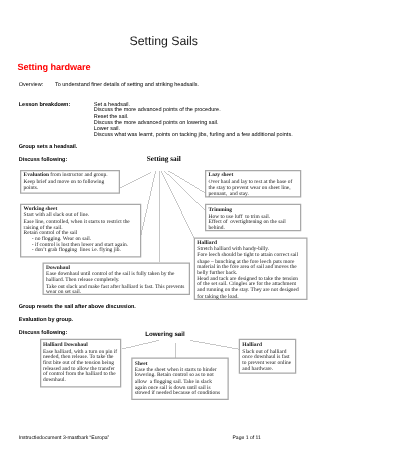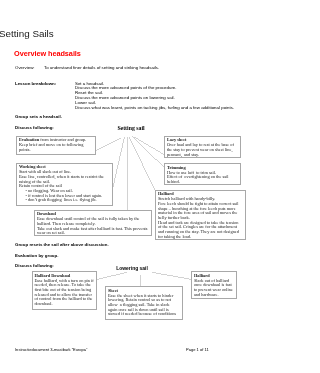--- a/index.html
+++ b/index.html
@@ -1,21 +1,21 @@
 <!DOCTYPE html>
 <html><head>
 <meta charset="utf-8">
 <style>
   html,body{margin:0;padding:0;background:#fff;}
   *{-webkit-font-smoothing:antialiased;}
   body{width:264px;height:373px;overflow:hidden;
        font-family:"Liberation Sans",sans-serif;color:#000;
        -webkit-font-smoothing:antialiased;}
   .page{position:relative;width:264px;height:373px;transform:translateZ(0);}
-  .doc-title{position:absolute;left:-1px;top:28.5px;width:264px;text-align:left;
+  .doc-title{position:absolute;left:-1px;top:28.5px;width:264px;text-align:center;
              font-size:9.85px;line-height:10px;color:#1a1a1a;}
   .section-heading{position:absolute;left:14px;top:49px;font-size:7.3px;
              font-weight:bold;color:#ff0000;letter-spacing:-0.05px;}
   .kv{position:absolute;font-size:4.4px;line-height:4.75px;white-space:nowrap;}
   .kv.b{font-weight:bold;}
   .flowbox{position:absolute;border:0.55px solid #a8a8a8;
            font-family:"Liberation Serif",serif;font-size:4.35px;
            line-height:4.72px;box-sizing:border-box;padding:1.9px 1.9px;
            color:#1a1a1a;}
   .flowbox .h{font-weight:bold;}
@@ -25,21 +25,21 @@
   .footer{position:absolute;font-size:4.05px;white-space:nowrap;}
   .ln{white-space:pre;}
   .hub.sans{font-family:"Liberation Sans",sans-serif;font-size:4.95px;line-height:5.2px;}
 </style>
 </head>
 <body>
 
 <div class="page">
 
   <div class="doc-title">Setting Sails</div>
-  <div class="section-heading">Overview headsails</div>
+  <div class="section-heading">Setting hardware</div>
 
   <div class="kv" style="left:15px;top:66px;">Overview:</div>
   <div class="kv" style="left:44px;top:66px;">To understand finer details of setting and striking headsails.</div>
 
   <div class="kv b" style="left:15px;top:81.5px;">Lesson breakdown:</div>
   <div class="kv" style="left:75px;top:81.5px;">Set a headsail.</div>
   <div class="kv" style="left:75px;top:86.3px;">Discuss the more advanced points of  the procedure.</div>
   <div class="kv" style="left:75px;top:91.1px;">Reset the sail.</div>
   <div class="kv" style="left:75px;top:95.9px;">Discuss the more advanced points on lowering sail.</div>
   <div class="kv" style="left:75px;top:100.7px;">Lower sail.</div>

